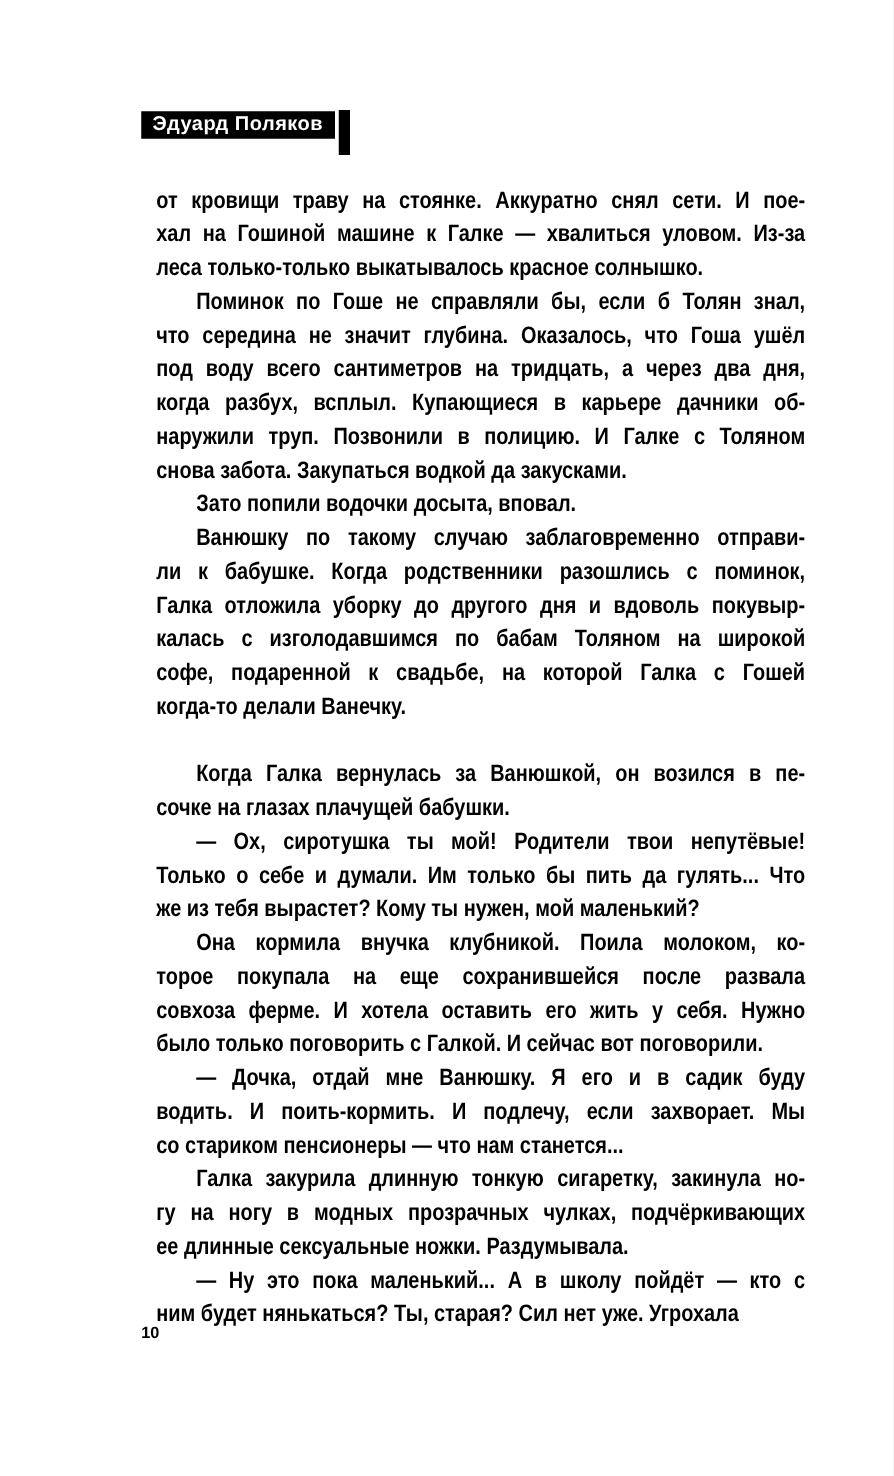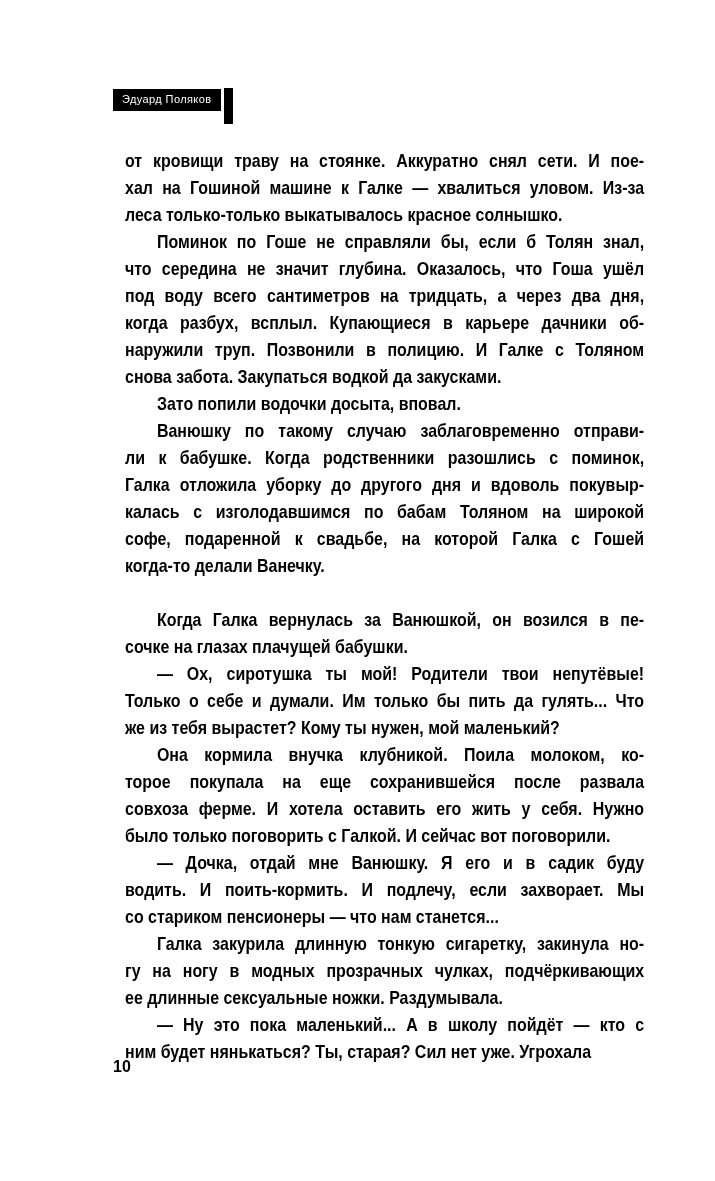--- a/index.html
+++ b/index.html
@@ -23,22 +23,22 @@
     position: absolute;
     left: 113px;
     top: 89px;
     display: flex;
     align-items: flex-start;
   }
   .author-label {
     display: inline-block;
     background: var(--ink, #000);
     color: #ffffff;
-    font-size: 11px;
-    font-weight: 400;
+    font-size: 16px;
+    font-weight: 700;
     letter-spacing: 0.4px;
     padding: 5px 10px 6px 9px;
     line-height: 11px;
     white-space: nowrap;
   }
   .author-bar {
     display: inline-block;
     background: var(--ink, #000);
     width: 9px;
     height: 36px;
@@ -69,21 +69,21 @@
     text-align-last: justify;
     white-space: normal;
   }
   .line.last { text-align-last: left; }
 
   
   .page-number {
     position: absolute;
     left: 113px;
     top: 1058px;
-    font-size: 16px;
+    font-size: 13px;
     font-weight: 700;
   }
 </style>
 </head>
 <body>
 
 <div class="page">
 
   <div class="author-tag">
     <span class="author-label">Эдуард Поляков</span>

